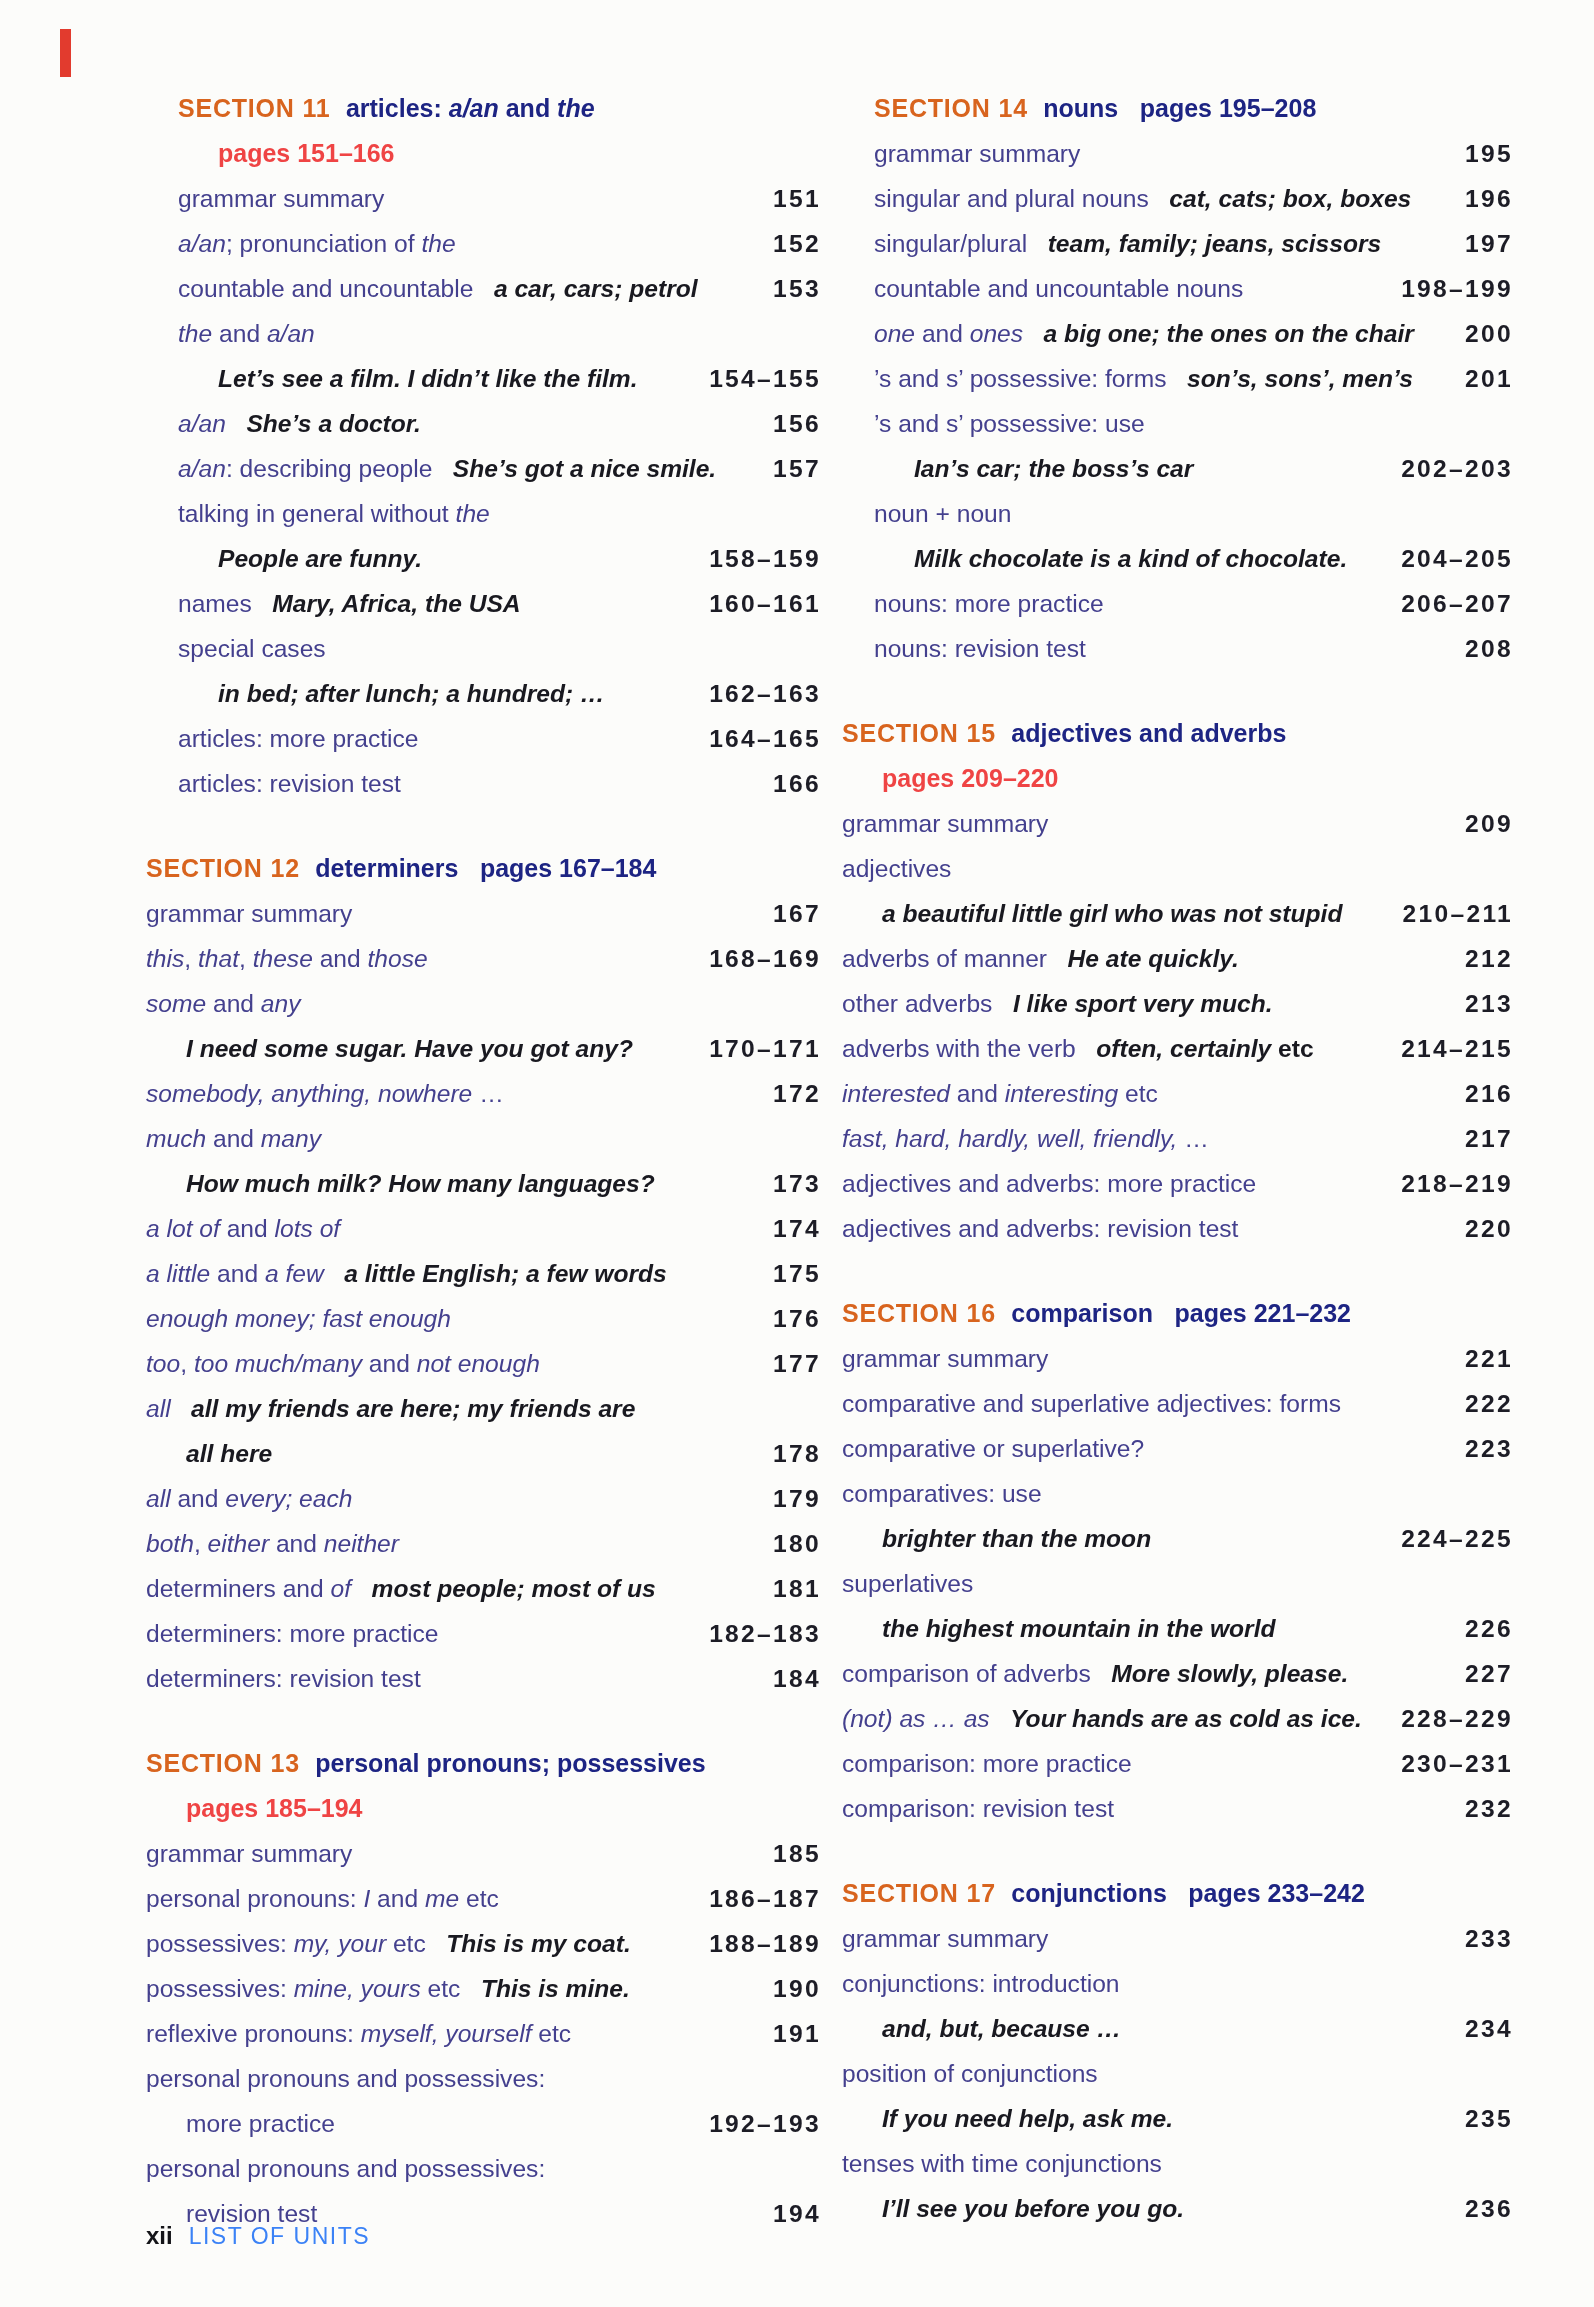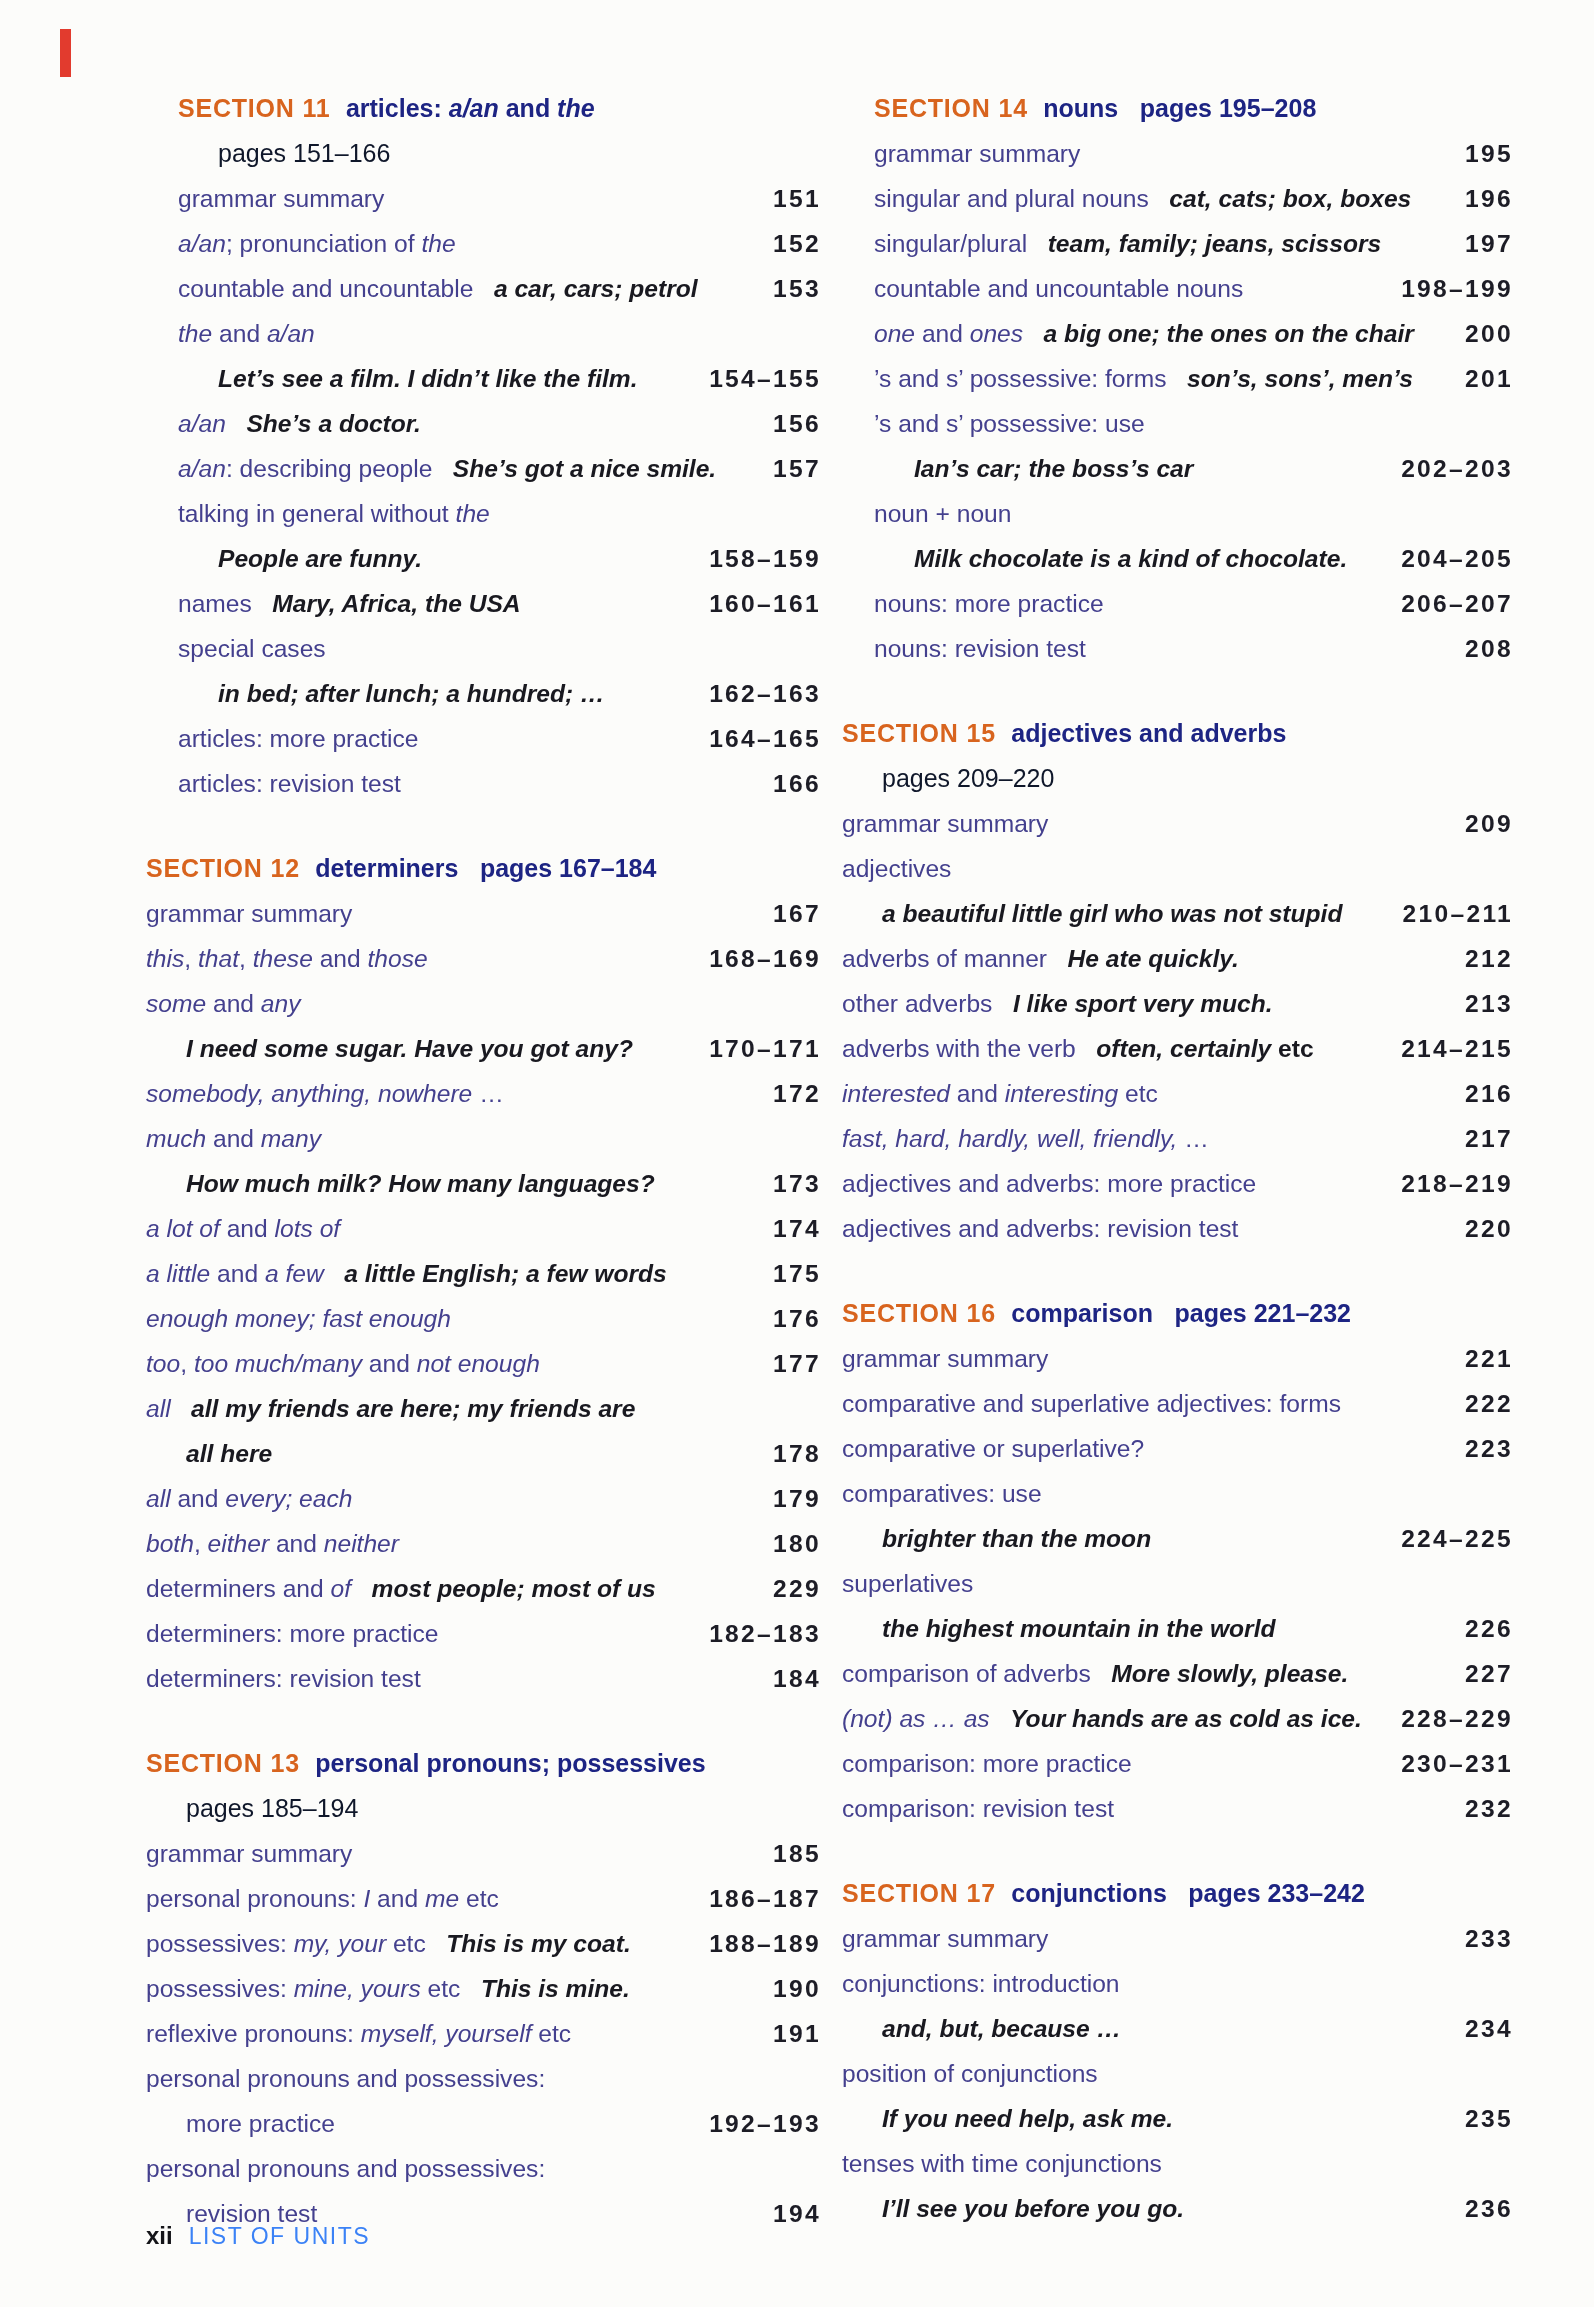--- a/index.html
+++ b/index.html
@@ -25,21 +25,21 @@
   }
   .indent .t{padding-left:40px;}
   .seg-r{}
   .seg-i{font-style:italic;}
   .seg-x{color:#191920;font-style:italic;font-weight:600;}
   .seg-xr{color:#191920;font-weight:600;}
   .head{font-weight:700;color:#1d2483;font-size:25px;}
   .head .sec{color:#d8641e;margin-right:15.4px;letter-spacing:0.8px;}
   .head .pages{margin-left:21.5px;}
   .head .seg-hi{font-style:italic;}
-  .head2{font-weight:400;color:#0f172a;font-size:25px;line-height:45px;padding-left:40px;}
+  .head2{font-weight:700;color:#ef4444;font-size:25px;line-height:45px;padding-left:40px;}
   .footer{position:absolute;left:146px;top:2222px;display:flex;align-items:baseline;font-size:24px;}
   .footer .roman{color:#141418;font-weight:700;margin-right:16px;}
   .footer .label{color:#3b82f6;letter-spacing:1.5px;font-size:23px;}
 </style>
 </head>
 <body>
 
 <div class="page">
   <div class="artifact"></div>
   <div class="col col-left">
@@ -158,21 +158,21 @@
         <div class="line">
           <span class="t"><span class="seg-i">all</span><span class="seg-r"> and </span><span class="seg-i">every; each</span></span>
           <span class="p">179</span>
         </div>
         <div class="line">
           <span class="t"><span class="seg-i">both</span><span class="seg-r">, </span><span class="seg-i">either</span><span class="seg-r"> and </span><span class="seg-i">neither</span></span>
           <span class="p">180</span>
         </div>
         <div class="line">
           <span class="t"><span class="seg-r">determiners and </span><span class="seg-i">of</span><span class="seg-r">&nbsp;&nbsp;&nbsp;</span><span class="seg-x">most people; most of us</span></span>
-          <span class="p">229</span>
+          <span class="p">181</span>
         </div>
         <div class="line">
           <span class="t"><span class="seg-r">determiners: more practice</span></span>
           <span class="p">182–183</span>
         </div>
         <div class="line">
           <span class="t"><span class="seg-r">determiners: revision test</span></span>
           <span class="p">184</span>
         </div>
       </div>

